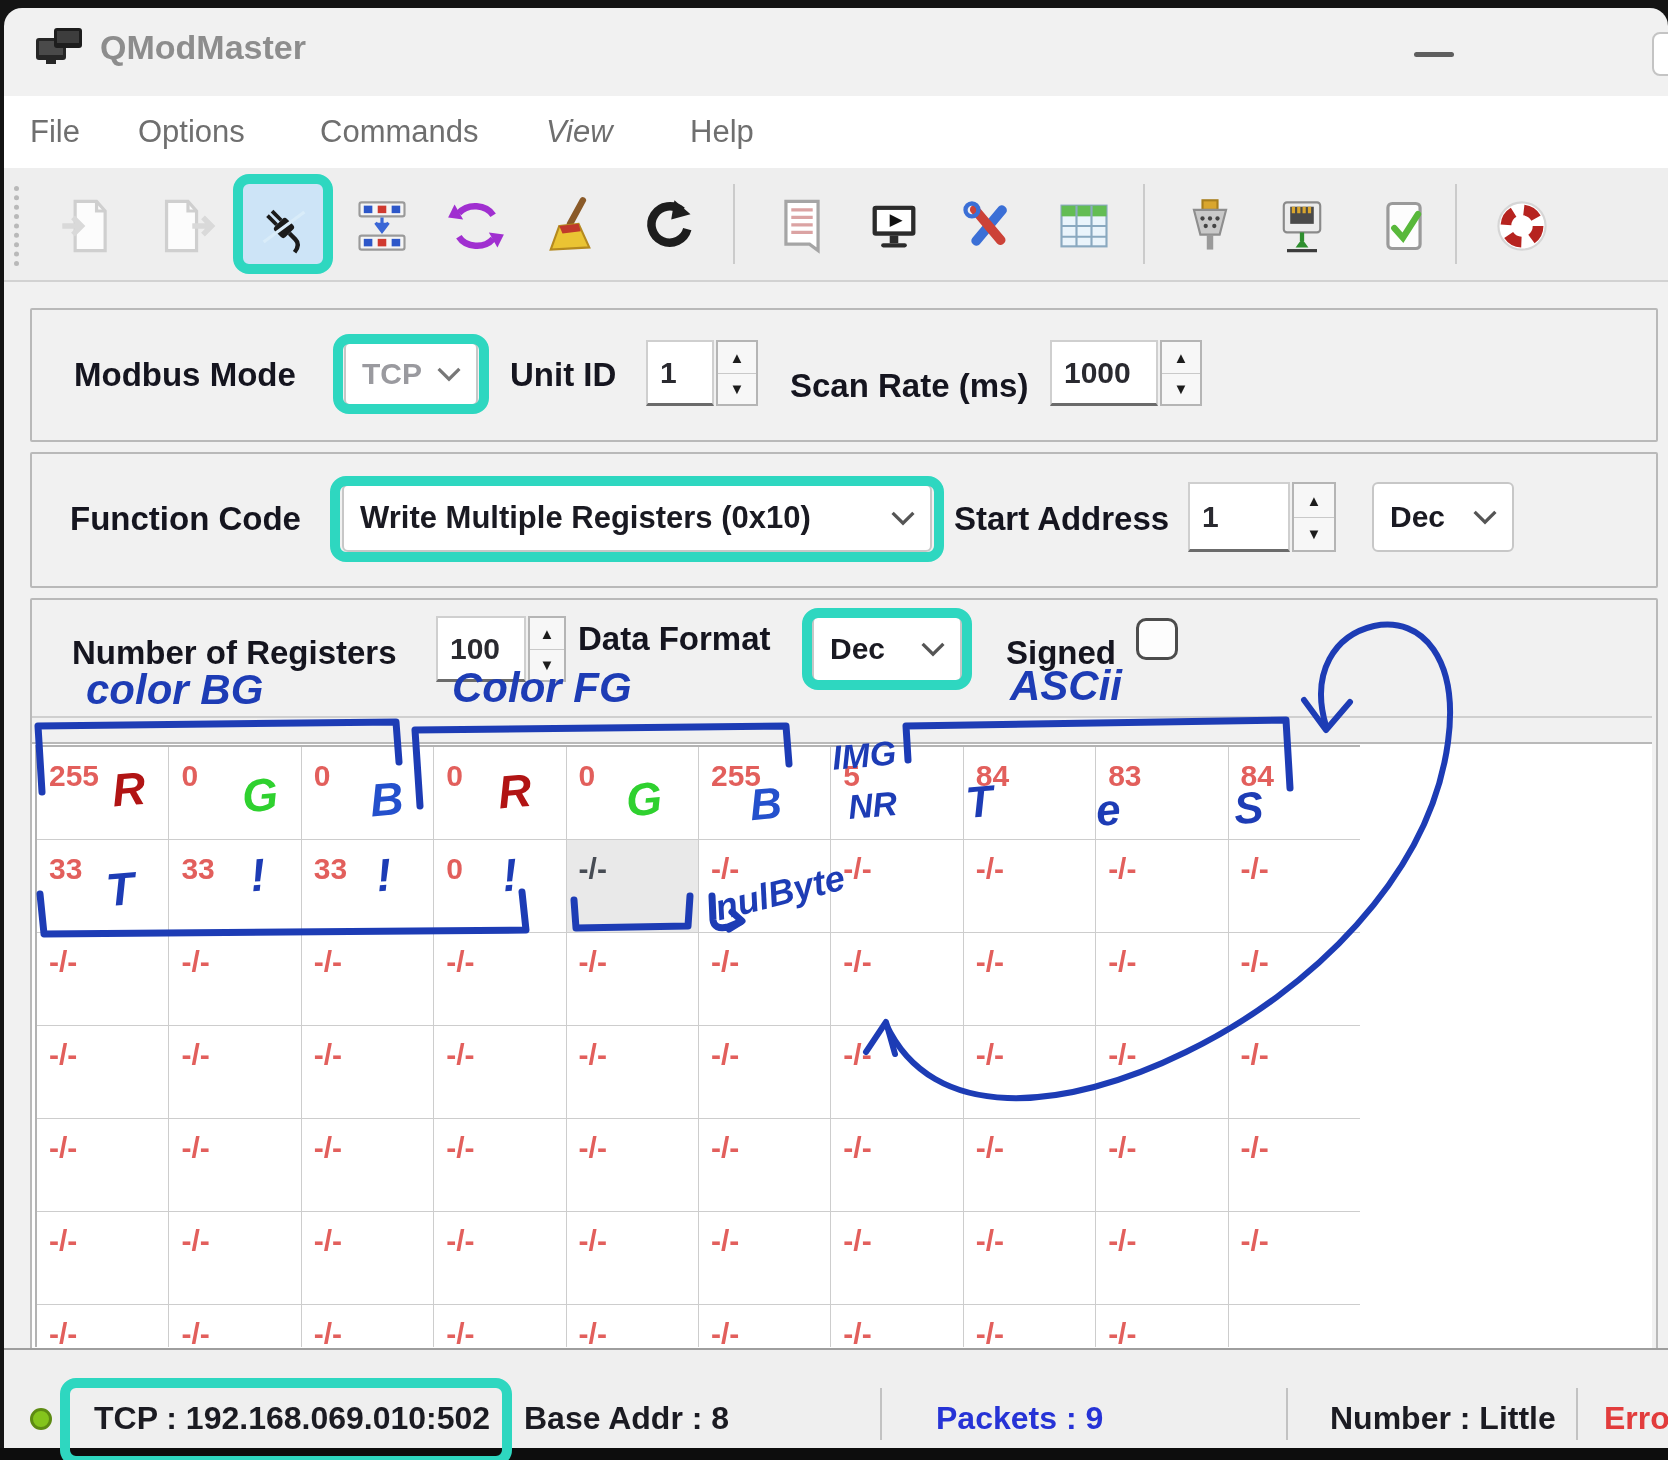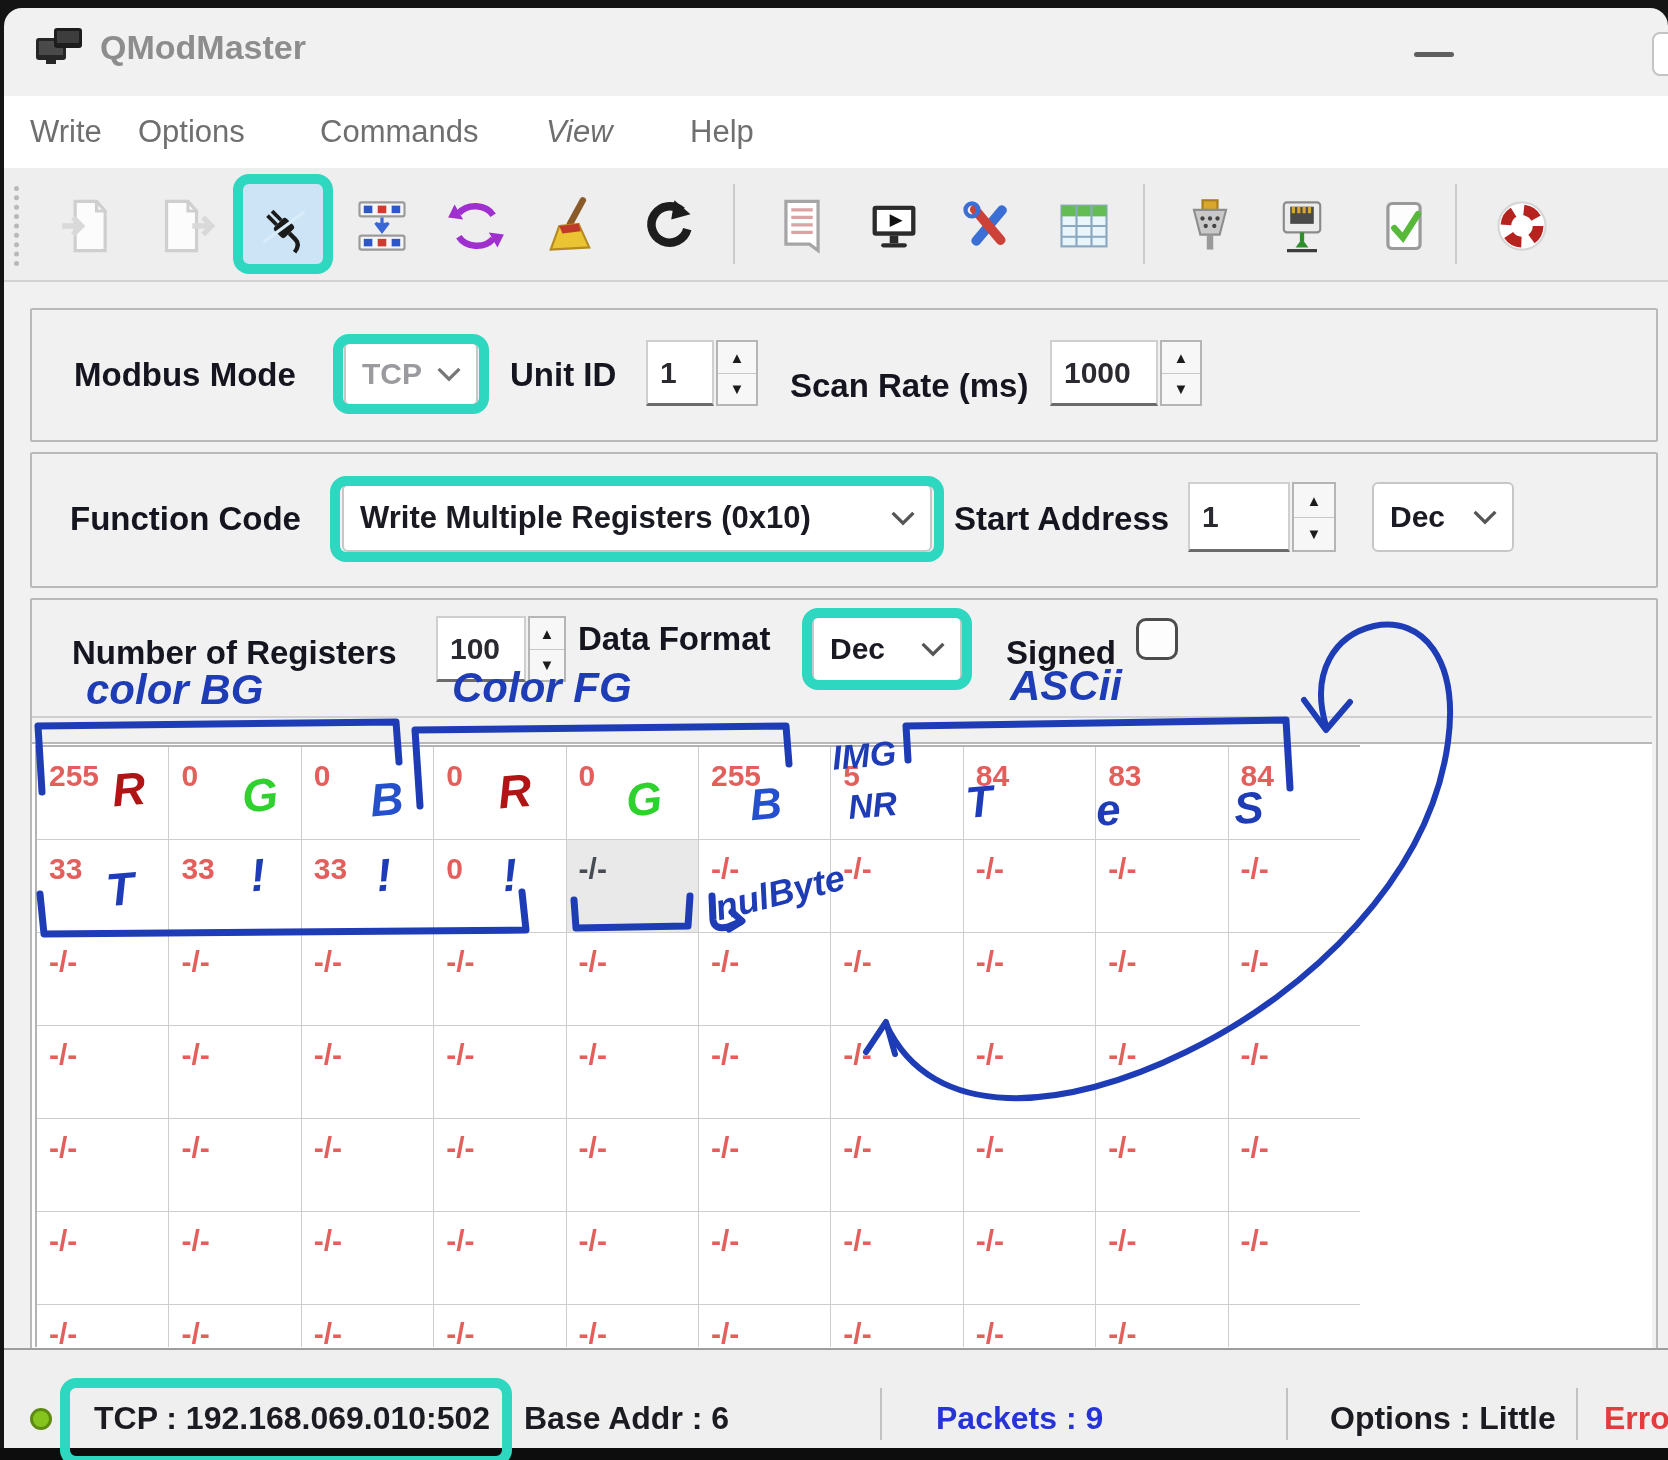--- a/index.html
+++ b/index.html
@@ -67,21 +67,21 @@
     <rect x="12" y="34" width="10" height="4" fill="#262626"></rect>
     <rect x="20" y="2" width="28" height="20" rx="3" fill="#1d1d1d"></rect>
     <rect x="23" y="5" width="22" height="12" fill="#3d3d3d"></rect>
   </svg>
 </div>
 <span class="abs titlebar-text" style="left:100px;top:28px;">QModMaster</span>
 <div class="abs minbar" style="left:1414px;top:52px;"></div>
 <div class="abs maxbtn" style="left:1652px;top:32px;"></div>
 
 <div class="abs menubar"></div>
-<span class="abs menu-item" style="left:30px;top:114px;">Write</span>
+<span class="abs menu-item" style="left:30px;top:114px;">File</span>
 <span class="abs menu-item" style="left:138px;top:114px;">Options</span>
 <span class="abs menu-item" style="left:320px;top:114px;">Commands</span>
 <span class="abs menu-item" style="left:546px;top:114px;font-style:italic;">View</span>
 <span class="abs menu-item" style="left:690px;top:114px;">Help</span>
 
 <div class="abs toolbar"></div>
 <div class="abs handle"></div>
 <div class="abs connect-sel"></div>
 
 <div class="abs tbtn" style="left:58px;">
@@ -478,25 +478,25 @@
       <span class="val" style="color: rgb(226, 95, 92);">-/-</span>
     </div>
     <div class="cell">
       <span class="val" style="color: rgb(226, 95, 92);">-/-</span>
     </div>
   </div>
 
 <div class="abs statusbar"></div>
 <div class="abs led"></div>
 <span class="abs status-text" style="left:94px;">TCP : 192.168.069.010:502</span>
-<span class="abs status-text" style="left:524px;">Base Addr : 6</span>
+<span class="abs status-text" style="left:524px;">Base Addr : 8</span>
 <div class="abs ssep" style="left:880px;"></div>
 <span class="abs status-text" style="left: 936px; color: rgb(38, 51, 214);">Packets : 9</span>
 <div class="abs ssep" style="left:1286px;"></div>
-<span class="abs status-text" style="left:1330px;">Options : Little</span>
+<span class="abs status-text" style="left:1330px;">Number : Little</span>
 <div class="abs ssep" style="left:1576px;"></div>
 <span class="abs status-text" style="left: 1604px; color: rgb(226, 60, 60);">Errors :</span>
 <div class="abs blackbar"></div>
 
 <div class="abs" id="annotation-layer">
   <span class="abs ink-label" style="left:86px;top:666px;font-size:42px;color:#1d3cb5;">color BG</span>
   <span class="abs ink-label" style="left:452px;top:664px;font-size:42px;color:#1d3cb5;">Color FG</span>
   <span class="abs ink-label" style="left:1010px;top:662px;font-size:42px;color:#1d3cb5;">ASCii</span>
   <span class="abs ink-label" style="left:714px;top:872px;font-size:36px;color:#1d3cb5;transform:rotate(-14deg);">nulByte</span>
 

